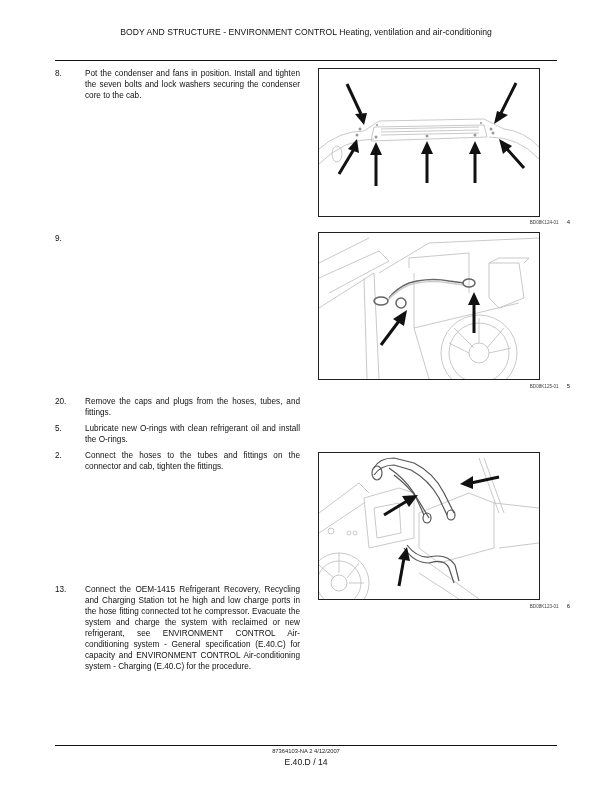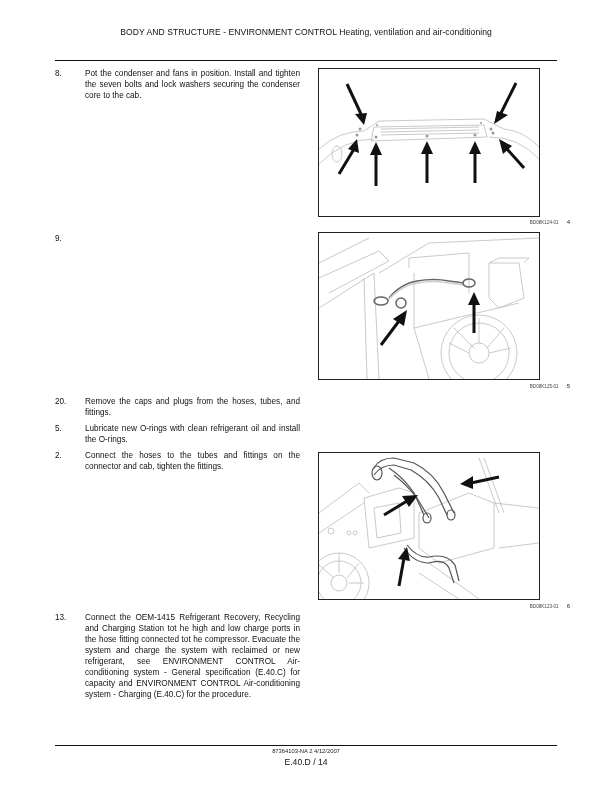--- a/index.html
+++ b/index.html
@@ -161,20 +161,20 @@
         <polygon points="83,43 90,54 99,42" stroke="none"></polygon>
       <line x1="80" y1="133" x2="85" y2="105"></line>
         <polygon points="79,106 91,108 88,94" stroke="none"></polygon>
     </g>
   </svg>
 </div>
 <div class="caption" style="top:603px">
   <span class="code">BD08K123-01</span><span class="fignum">6</span>
 </div>
 
-<div class="step" style="top:612px">
+<div class="step" style="top:584px">
   <span class="num">13.</span>
   <span class="txt"><span>Connect the OEM-1415 Refrigerant Recovery, Recycling and Charging Station tot he high and low charge ports in the hose fitting connected tot he compressor.  Evacuate the system and charge the system with reclaimed or new refrigerant, see </span><b>ENVIRONMENT CONTROL Air-conditioning system - General specification (E.40.C)</b><span> for capacity and </span><b>ENVIRONMENT CONTROL Air-conditioning system - Charging (E.40.C)</b><span> for the procedure.</span></span>
 </div>
 
 <div class="rule" style="top:745px"></div>
 <div class="footer-code">87364103-NA 2 4/12/2007</div>
 <div class="footer-page">E.40.D / 14</div>
 
 </body></html>

